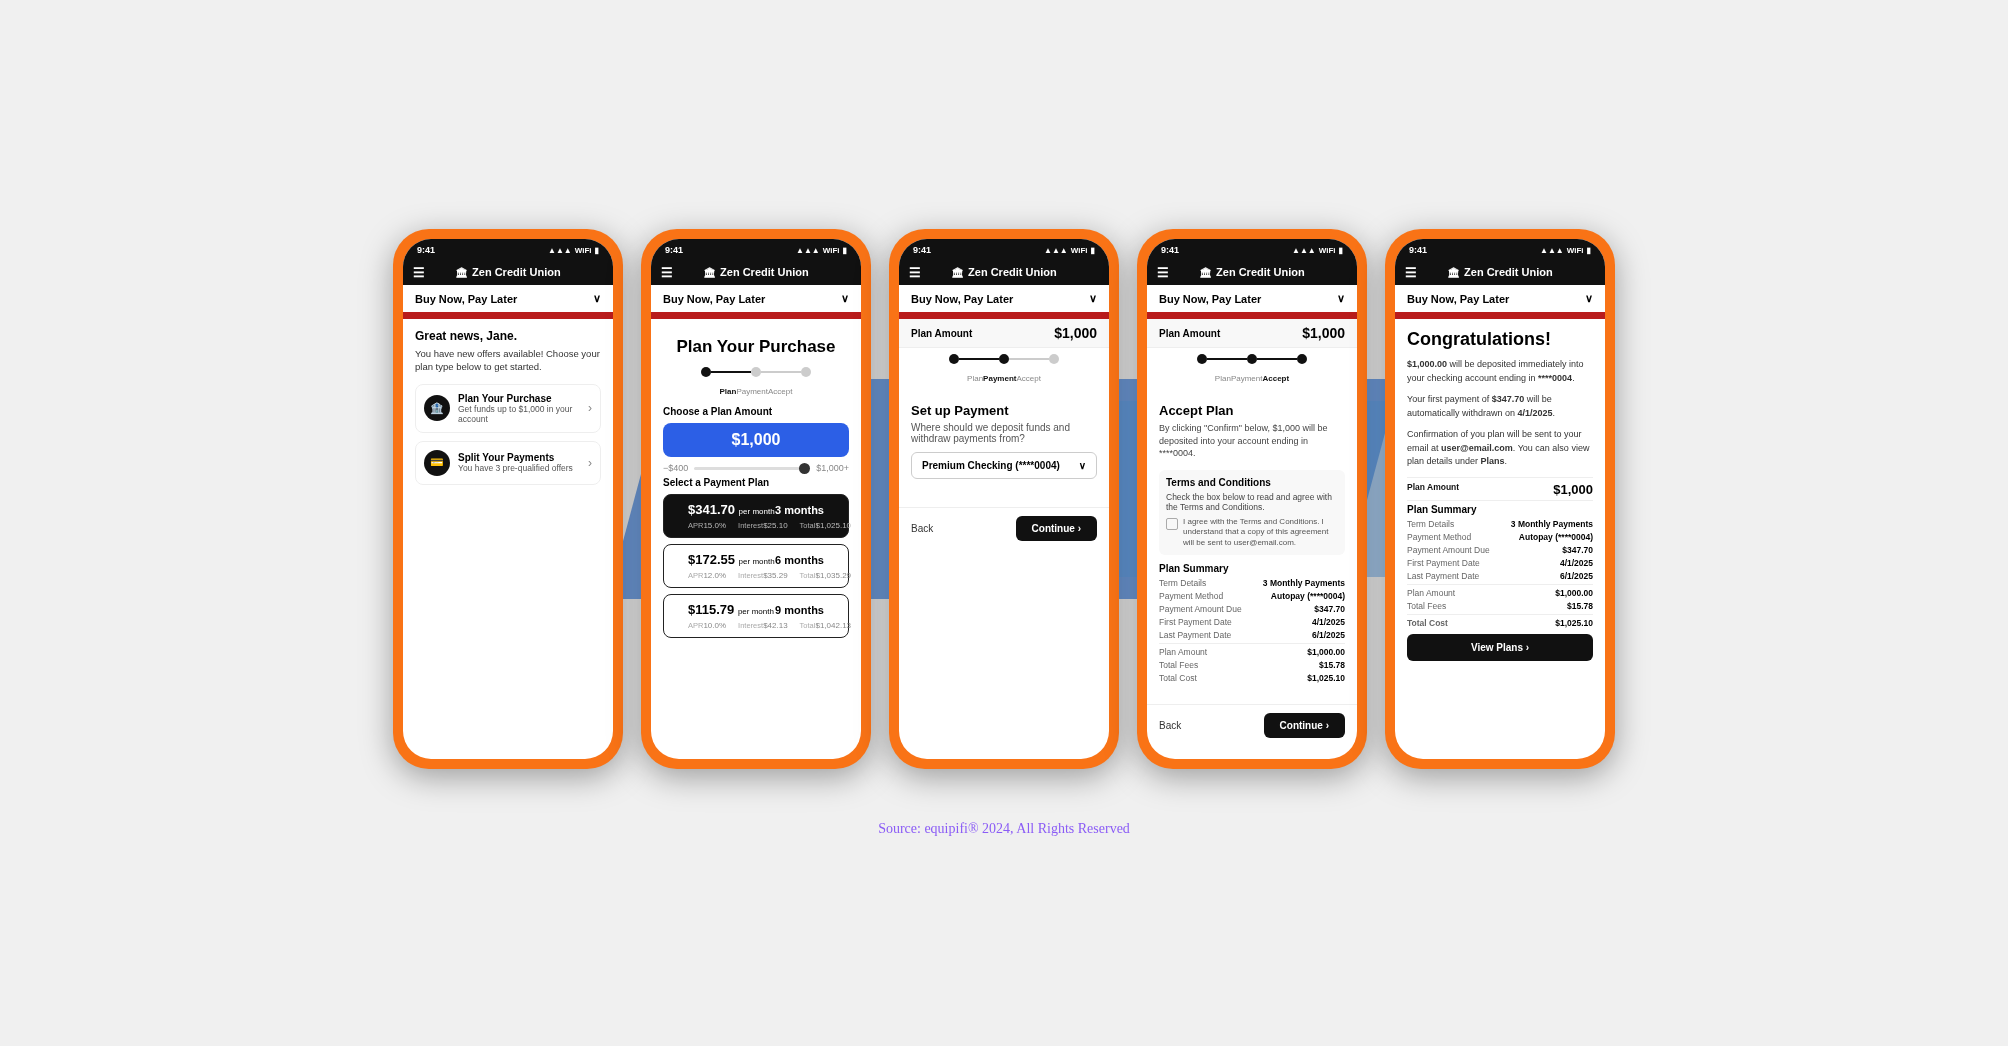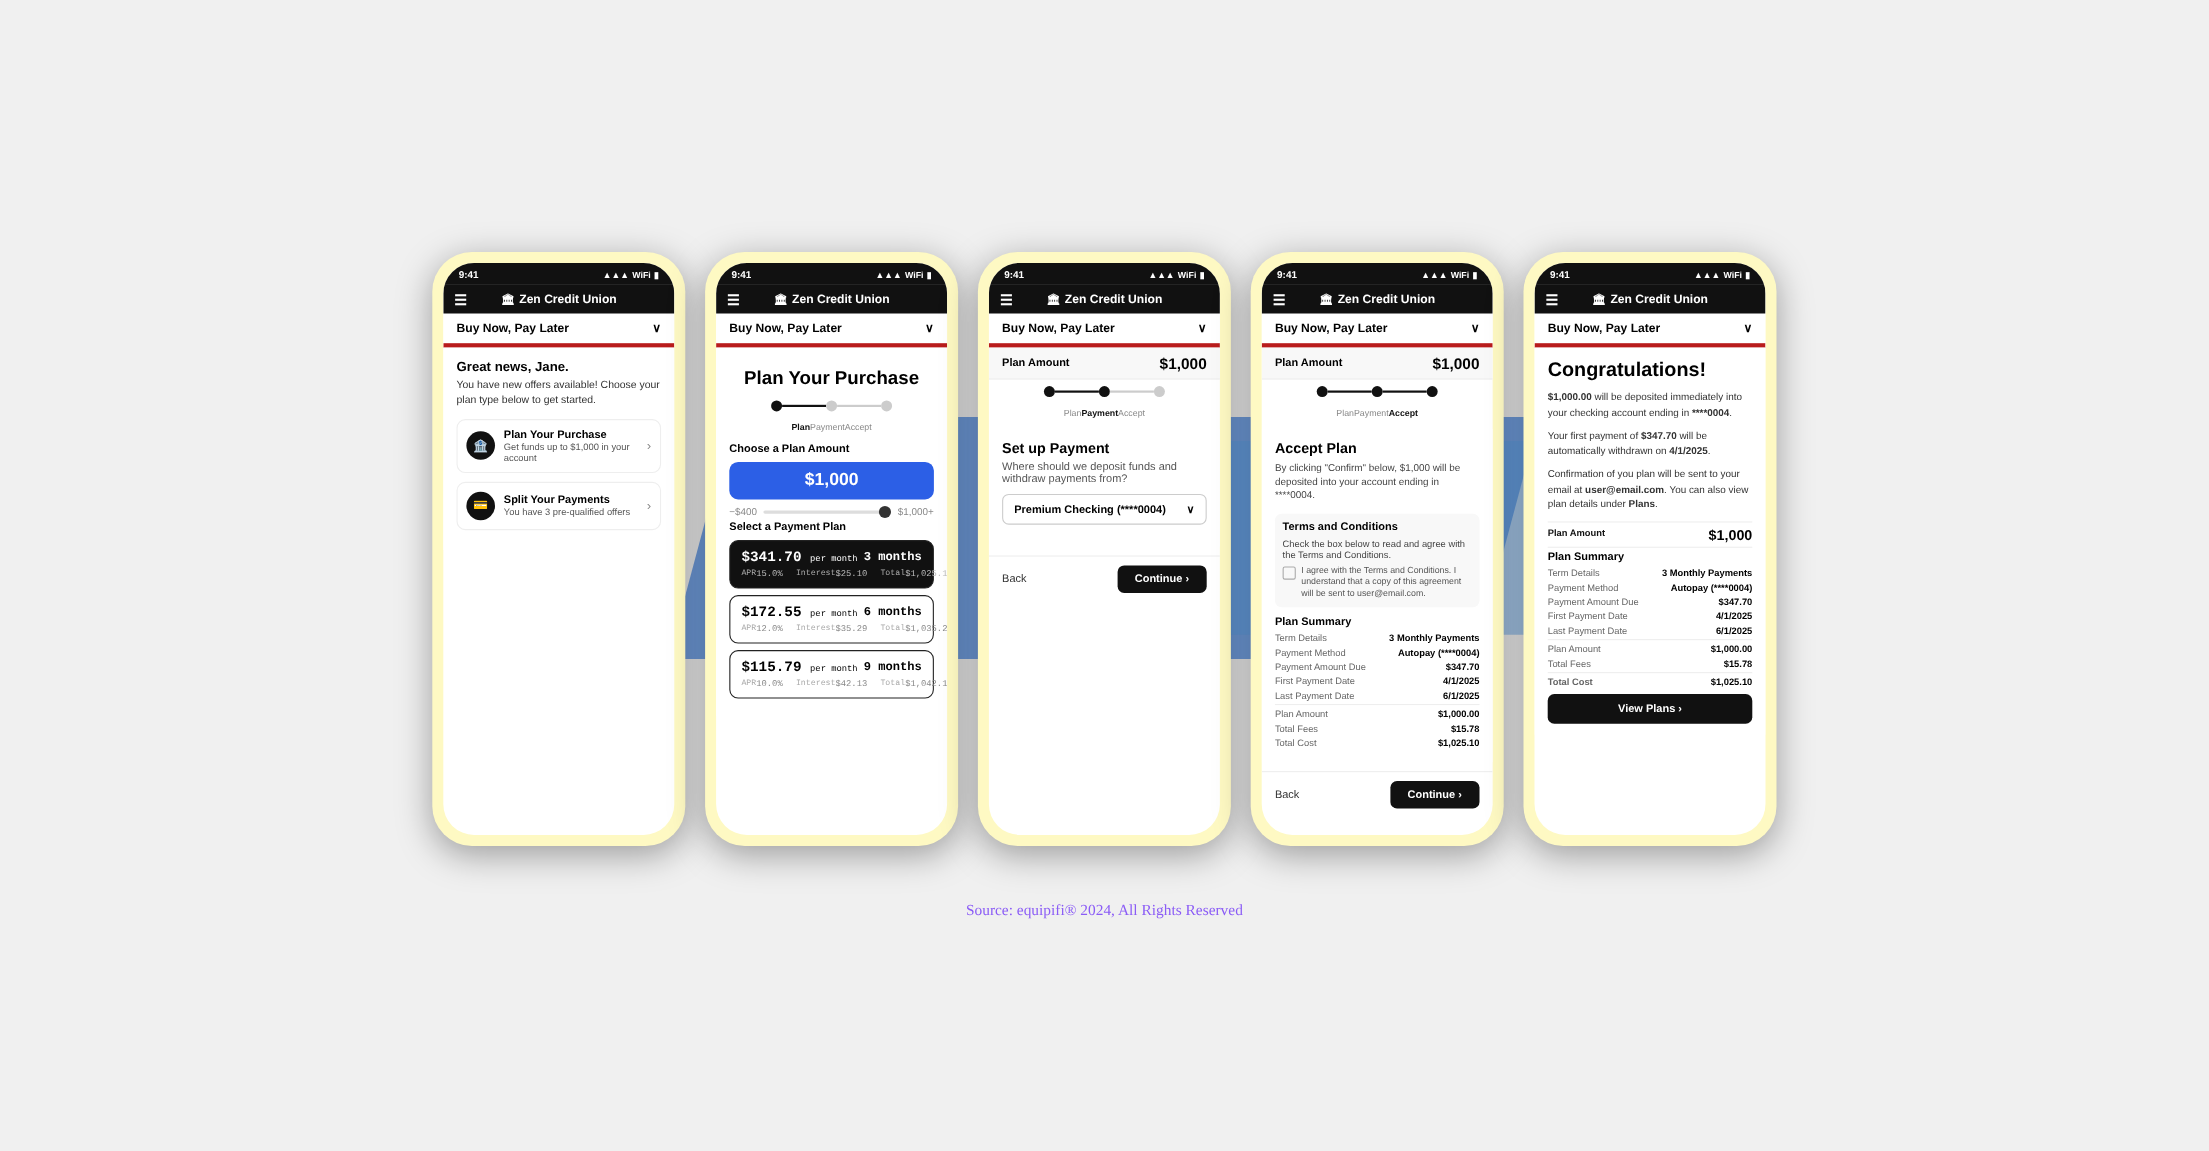--- a/index.html
+++ b/index.html
@@ -47,21 +47,21 @@
       transform: skewX(-15deg);
       background: #5b9ee1;
       opacity: 0.5;
     }
 
     
     .phone {
       position: relative;
       z-index: 1;
       width: 230px;
-      background: #fef9c3;
+      background: #f97316;
       border-radius: 36px;
       padding: 10px;
       box-shadow: 0 8px 32px rgba(0,0,0,0.35);
       margin-top: 20px;
     }
     .phone-inner {
       background: #fff;
       border-radius: 28px;
       overflow: hidden;
       min-height: 520px;
@@ -100,21 +100,21 @@
       left: 10px;
       font-size: 13px;
     }
     .app-header .bank-icon {
       font-size: 10px;
       margin-right: 4px;
     }
     
     .dropdown-bar {
       background: #fff;
-      border-bottom: 4px solid #b91c1c;
+      border-bottom: 7px solid #b91c1c;
       display: flex;
       justify-content: space-between;
       align-items: center;
       padding: 7px 12px;
       font-size: 11px;
       font-weight: 600;
     }
     
     .phone-content {
       padding: 10px 12px;
@@ -255,23 +255,22 @@
       right: 0;
       top: -4px;
       width: 11px;
       height: 11px;
       background: #333;
       border-radius: 50%;
     }
     .plan-option {
       border: 1px solid #222;
       border-radius: 8px;
-      padding: 7px 10px;
+      padding: 7px 24px;
       margin-bottom: 6px;
-      font-family: Liberation Mono, monospace;
     }
     .plan-option.selected {
       background: #111;
       color: #fff;
     }
     .plan-row {
       display: flex;
       justify-content: space-between;
       align-items: center;
     }

